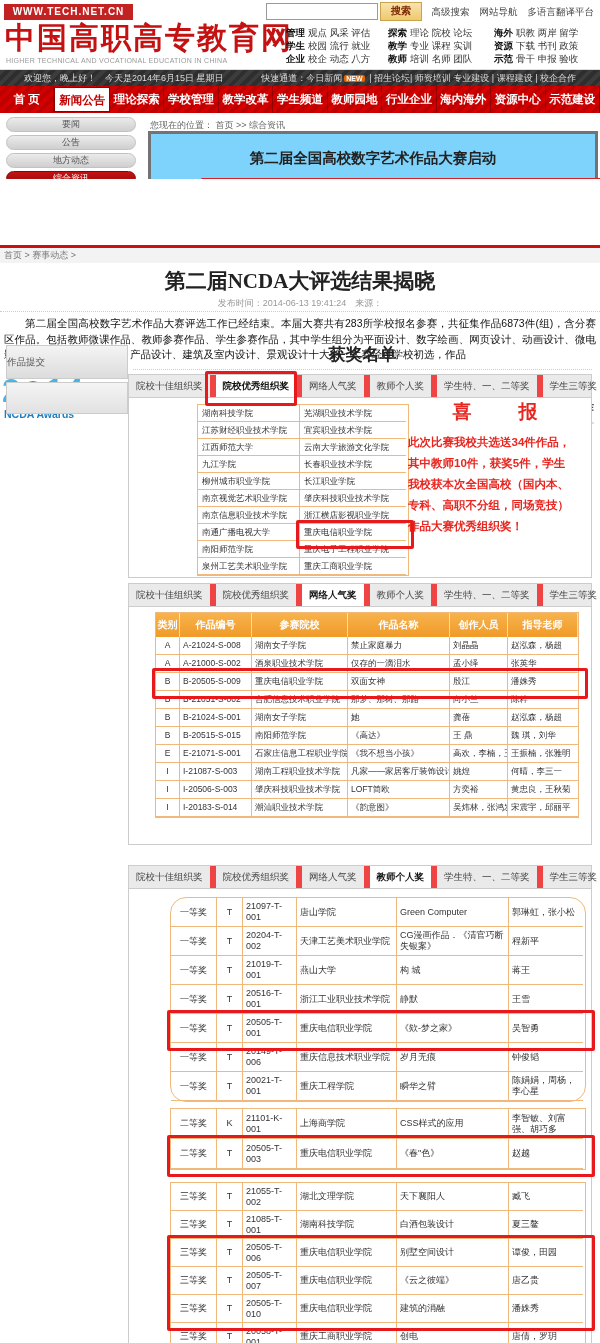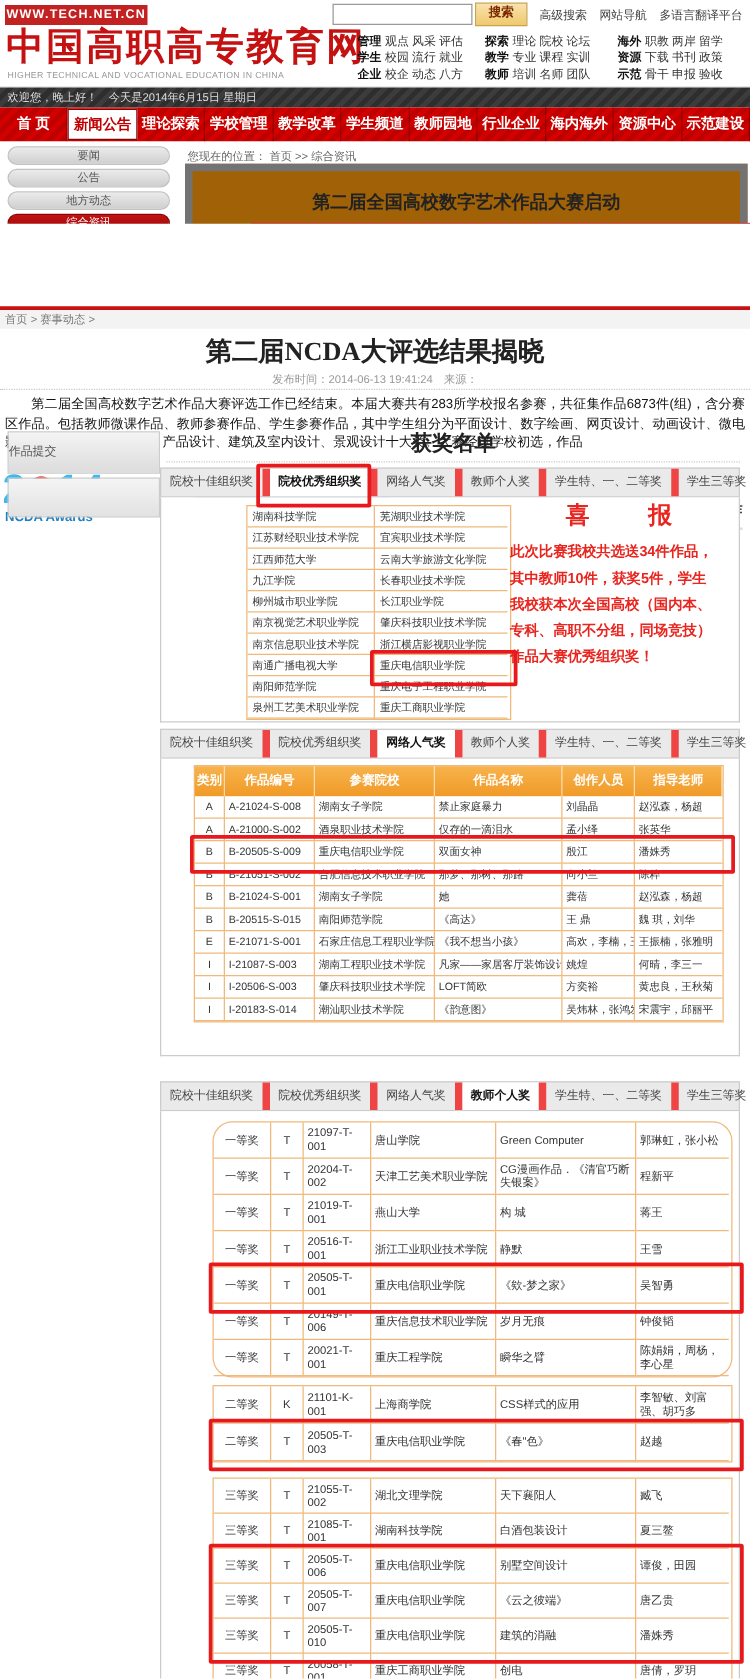--- a/index.html
+++ b/index.html
@@ -1,49 +1,49 @@
 <!DOCTYPE html>
 <html><head>
 <meta charset="utf-8">
 <style>
   html,body{margin:0;padding:0;background:#fff;}
   .page{position:relative;width:600px;height:1343px;overflow:hidden;background:#fff;
         font-family:"Liberation Sans",sans-serif;}
   
   .hdr{position:absolute;left:0;top:0;right:0;height:69px;background:#fff;border-bottom:1px solid #e0e0e0;}
-  .url-badge{position:absolute;left:4px;top:4px;width:114px;height:16px;background:#c32222;color:#fff;
+  .url-badge{position:absolute;left:4px;top:4px;width:129px;height:16px;background:#c32222;color:#fff;
              font-size:10px;font-weight:bold;text-align:center;line-height:16px;letter-spacing:1px;}
   .search-input{position:absolute;left:266px;top:3px;width:106px;height:13px;border:1px solid #999;font-size:10px;}
   .search-btn{position:absolute;left:380px;top:2px;width:40px;height:17px;background:linear-gradient(#f9e2ae,#eec96d);
               border:1px solid #c9a34e;color:#7a2800;font-size:10px;font-weight:bold;line-height:15px;text-align:center;}
   .top-links{position:absolute;right:6px;top:6px;font-size:9.5px;color:#444;display:flex;gap:10px;}
   .logo{position:absolute;left:5px;top:20px;font-family:"Liberation Serif",serif;font-size:30px;font-weight:bold;
         color:#c41111;letter-spacing:2px;line-height:36px;white-space:nowrap;}
   .logo-sub{position:absolute;left:6px;top:57px;font-size:7px;color:#999;letter-spacing:.3px;}
   .groups{position:absolute;left:286px;top:27px;display:grid;grid-template-columns:102px 106px 100px;
           grid-auto-rows:13px;font-size:9.5px;color:#333;white-space:nowrap;}
   .group b{margin-right:3px;color:#111;}
   
   .qbar{position:absolute;left:0;top:70px;right:0;height:16px;color:#ddd;font-size:9px;line-height:16px;
         background:repeating-linear-gradient(135deg,#3c3c3c 0 4px,#2e2e2e 4px 8px);
-        display:flex;justify-content:space-between;padding:0 6px;box-sizing:border-box;white-space:nowrap;flex-direction:column;}
+        display:flex;justify-content:space-between;padding:0 24px;box-sizing:border-box;white-space:nowrap;}
   .new{background:#e06400;color:#fff;font-size:7px;padding:0 2px;border-radius:2px;margin:0 2px;font-weight:bold;}
   
   .mnav{position:absolute;left:0;top:86px;right:0;height:27px;display:flex;
         background:repeating-linear-gradient(135deg,#d40000 0 4px,#bd0000 4px 8px);}
   .mnav .itm{flex:1;color:#fff;font-size:11.5px;font-weight:bold;text-align:center;line-height:27px;
              border-right:1px solid rgba(110,0,0,.55);white-space:nowrap;overflow:hidden;}
   .mnav .itm:nth-child(2){background:#fff;color:#c00000;margin:1px 0;line-height:25px;border:1px solid #8d0000;}
   
   .sbar{position:absolute;left:6px;top:117px;width:130px;display:flex;flex-direction:column;gap:3px;}
   .sbtn{height:13px;border-radius:8px;background:linear-gradient(#ebebeb,#cfcfcf);border:1px solid #c2c2c2;
         color:#555;font-size:9px;line-height:13px;text-align:center;}
   .sbar .sbtn:nth-child(4){background:linear-gradient(#c41212,#960b0b);color:#fff;border-color:#870808;}
   .crumb1{position:absolute;left:150px;top:119px;font-size:9px;color:#666;}
-  .newsbox{position:absolute;left:148px;top:131px;right:2px;height:47px;border:6px solid #737373;background:#a16207;}
+  .newsbox{position:absolute;left:148px;top:131px;right:2px;height:47px;border:3px solid #737373;background:#7dd3fc;}
   .newsbox .t{margin-top:15px;text-align:center;font-size:14.5px;font-weight:bold;color:#222;}
   
   .band{position:absolute;left:178px;right:0;top:178px;height:17px;background:#d42121;
         clip-path:polygon(24px 0,100% 0,100% 100%,0 100%);color:#ffe3e3;font-size:9px;
         text-align:right;line-height:17px;padding-right:8px;box-sizing:border-box;}
   
   .banner{position:absolute;left:0;top:179px;right:0;height:50px;background:#fff;}
   .y2014{position:absolute;left:2px;top:197px;display:flex;align-items:center;font-size:33px;font-weight:bold;
          color:#41b8ec;letter-spacing:1px;line-height:30px;}
   .ring{width:20px;height:20px;border-radius:50%;margin:0 2px;

